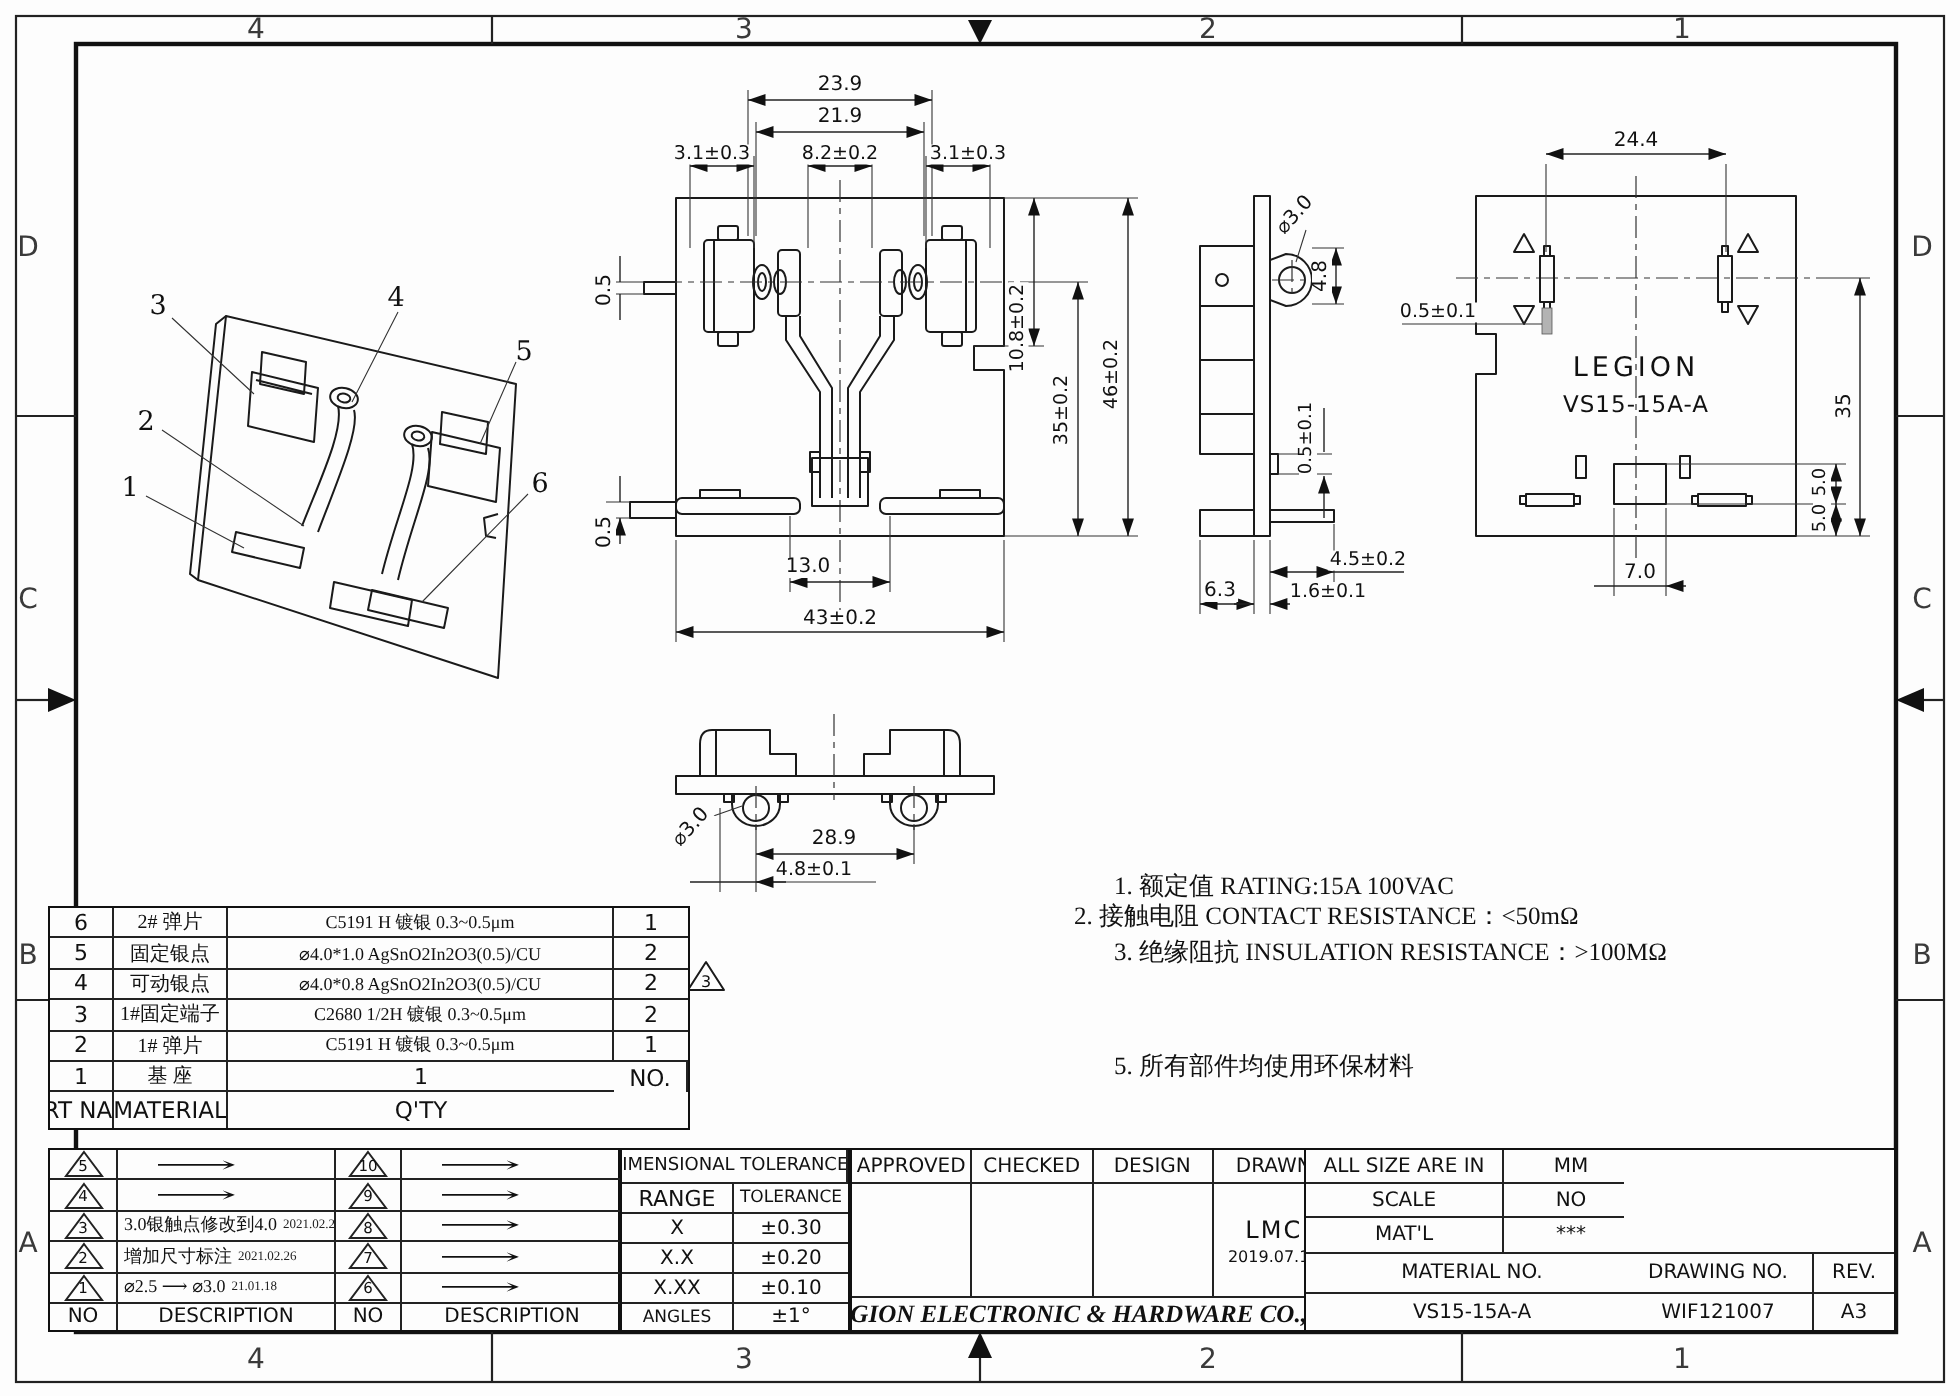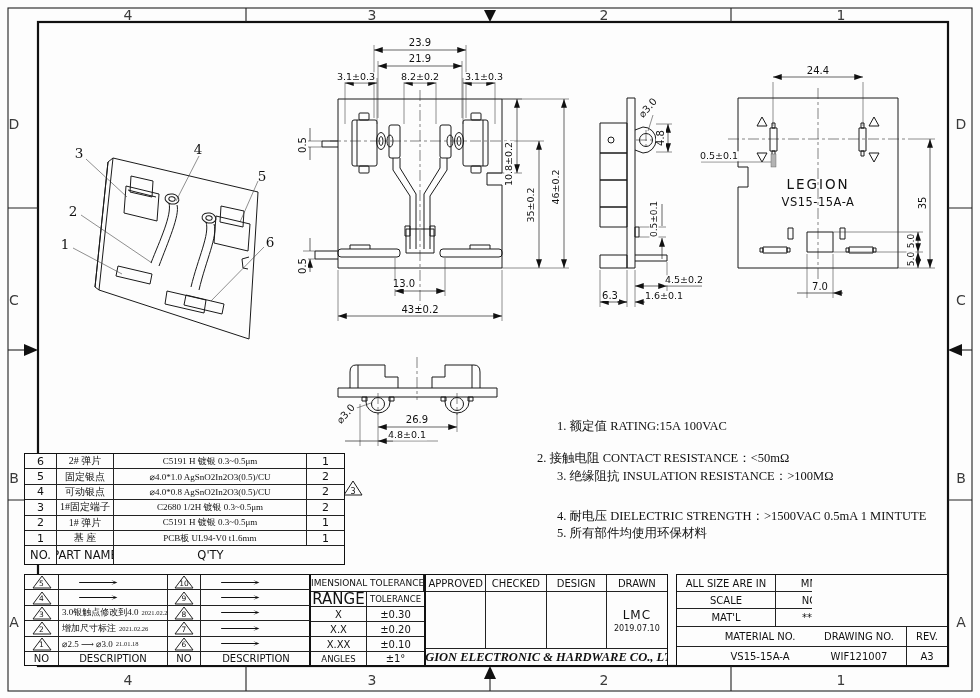--- a/index.html
+++ b/index.html
@@ -274,27 +274,26 @@
 <span class="dim" style="left:818px;top:71px">24.4</span>
 <span class="dim f95" style="left:719px;top:156px">0.5±0.1</span>
 <span class="brand" style="left:818px;top:184px">LEGION</span>
 <span class="model" style="left:818px;top:202px">VS15-15A-A</span>
 <span class="dim vdim" style="left:923px;top:203px">35</span>
 <span class="dim vdim f9" style="left:911px;top:241px">5.0</span>
 <span class="dim vdim f9" style="left:911px;top:259px">5.0</span>
 <span class="dim" style="left:820px;top:287px">7.0</span>
 
 <span class="dim ddim" style="left:346px;top:414px">⌀3.0</span>
-<span class="dim" style="left:417px;top:420px">26.9</span>
+<span class="dim" style="left:417px;top:420px">28.9</span>
 <span class="dim f95" style="left:407px;top:435px">4.8±0.1</span>
 
-<div class="note" style="left:557px;top:419px">1. 额定值 RATING:15A 100VAC</div>
+<div class="note" style="left:557px;top:436px">1. 额定值 RATING:15A 100VAC</div>
 <div class="note" style="left:537px;top:451px">2. 接触电阻 CONTACT RESISTANCE：&lt;50mΩ</div>
 <div class="note" style="left:557px;top:469px">3. 绝缘阻抗 INSULATION RESISTANCE：&gt;100MΩ</div>
-<div class="note" style="left:557px;top:509px">4. 耐电压 DIELECTRIC STRENGTH：&gt;1500VAC 0.5mA 1 MINTUTE</div>
 <div class="note" style="left:557px;top:526px">5. 所有部件均使用环保材料</div>
 
 <div class="grid" style="left:24px;top:453px;width:321px;height:112px;grid-template-columns:32px 57px 193px 37px;grid-template-rows:repeat(6,15.4px) 1fr">
   <div class="pt-no">6</div>
   <div class="pt-name">2# 弹片</div>
   <div class="pt-mat">C5191 H 镀银 0.3~0.5μm</div>
   <div class="pt-no lastcol">1</div>
   <div class="pt-no">5</div>
   <div class="pt-name">固定银点</div>
   <div class="pt-mat">⌀4.0*1.0 AgSnO2In2O3(0.5)/CU</div>
@@ -306,24 +305,24 @@
   <div class="pt-no">3</div>
   <div class="pt-name">1#固定端子</div>
   <div class="pt-mat">C2680 1/2H 镀银 0.3~0.5μm</div>
   <div class="pt-no lastcol">2</div>
   <div class="pt-no">2</div>
   <div class="pt-name">1# 弹片</div>
   <div class="pt-mat">C5191 H 镀银 0.3~0.5μm</div>
   <div class="pt-no lastcol">1</div>
   <div class="pt-no">1</div>
   <div class="pt-name">基 座</div>
-  <div class="pt-mat">PCB板 UL94-V0 t1.6mm</div>
   <div class="pt-no lastcol">1</div>
   <div class="pt-h lastrow">NO.</div>
   <div class="pt-h lastrow">PART NAME</div>
+  <div class="pt-h lastrow">MATERIAL</div>
   <div class="pt-h lastrow lastcol">Q'TY</div>
 </div>
 <span class="abs" style="left:353px;top:491px;transform:translate(-50%,-50%);font-size:8px">3</span>
 
 <div class="grid" style="left:24px;top:574px;width:286px;height:92px;grid-template-columns:34px 109px 33px 110px;grid-template-rows:repeat(5,15.4px) 1fr">
 
   <div class="tri-cell">
     <svg width="20" height="14" class="tri">
           <polygon points="10,1 19,13 1,13"></polygon>
         </svg>
@@ -422,21 +421,21 @@
       </div>
 
   <div class="tb lastrow">NO</div>
   <div class="tb lastrow">DESCRIPTION</div>
   <div class="tb lastrow">NO</div>
   <div class="tb lastrow lastcol">DESCRIPTION</div>
 </div>
 
 <div class="grid" style="left:310px;top:574px;width:115px;height:92px;grid-template-columns:56px 1fr;grid-template-rows:17px 15px 15px 15px 15px 1fr">
   <div class="tb" style="grid-column:1/3;font-size:9px">DIMENSIONAL TOLERANCES</div>
-  <div class="tb" style="font-size:15px">RANGE</div>
+  <div class="tb" style="font-size:11px">RANGE</div>
   <div class="tb lastcol" style="font-size:8.5px">TOLERANCE</div>
   <div class="tb">X</div>
   <div class="tb lastcol">±0.30</div>
   <div class="tb">X.X</div>
   <div class="tb lastcol">±0.20</div>
   <div class="tb">X.XX</div>
   <div class="tb lastcol">±0.10</div>
   <div class="tb lastrow" style="font-size:8.5px">ANGLES</div>
   <div class="tb lastrow lastcol">±1°</div>
 </div>
@@ -449,21 +448,21 @@
   <div></div>
   <div></div>
   <div></div>
   <div class="lastcol" style="flex-direction:column">
     <span style="font-size:12px;letter-spacing:1px">LMC</span>
     <span style="font-size:8px;margin-top:2px">2019.07.10</span>
   </div>
   <div class="company lastrow lastcol" style="grid-column:1/5">LEGION ELECTRONIC &amp; HARDWARE CO., LTD.</div>
 </div>
 
-<div class="grid" style="left:676px;top:574px;width:168px;height:92px;grid-template-columns:99px 1fr;grid-template-rows:17px 17px 18px 20px 1fr">
+<div class="grid" style="left:652px;top:574px;width:168px;height:92px;grid-template-columns:99px 1fr;grid-template-rows:17px 17px 18px 20px 1fr">
   <div class="tb">ALL SIZE ARE IN</div>
   <div class="tb lastcol">MM</div>
   <div class="tb">SCALE</div>
   <div class="tb lastcol">NO</div>
   <div class="tb">MAT'L</div>
   <div class="tb lastcol">***</div>
   <div class="tbv lastcol" style="grid-column:1/3">MATERIAL NO.</div>
   <div class="tbv lastrow lastcol" style="grid-column:1/3">VS15-15A-A</div>
 </div>
 <div class="grid" style="left:812px;top:574px;width:136px;height:92px;grid-template-columns:95px 1fr;grid-template-rows:52px 20px 1fr;border-left:none">

